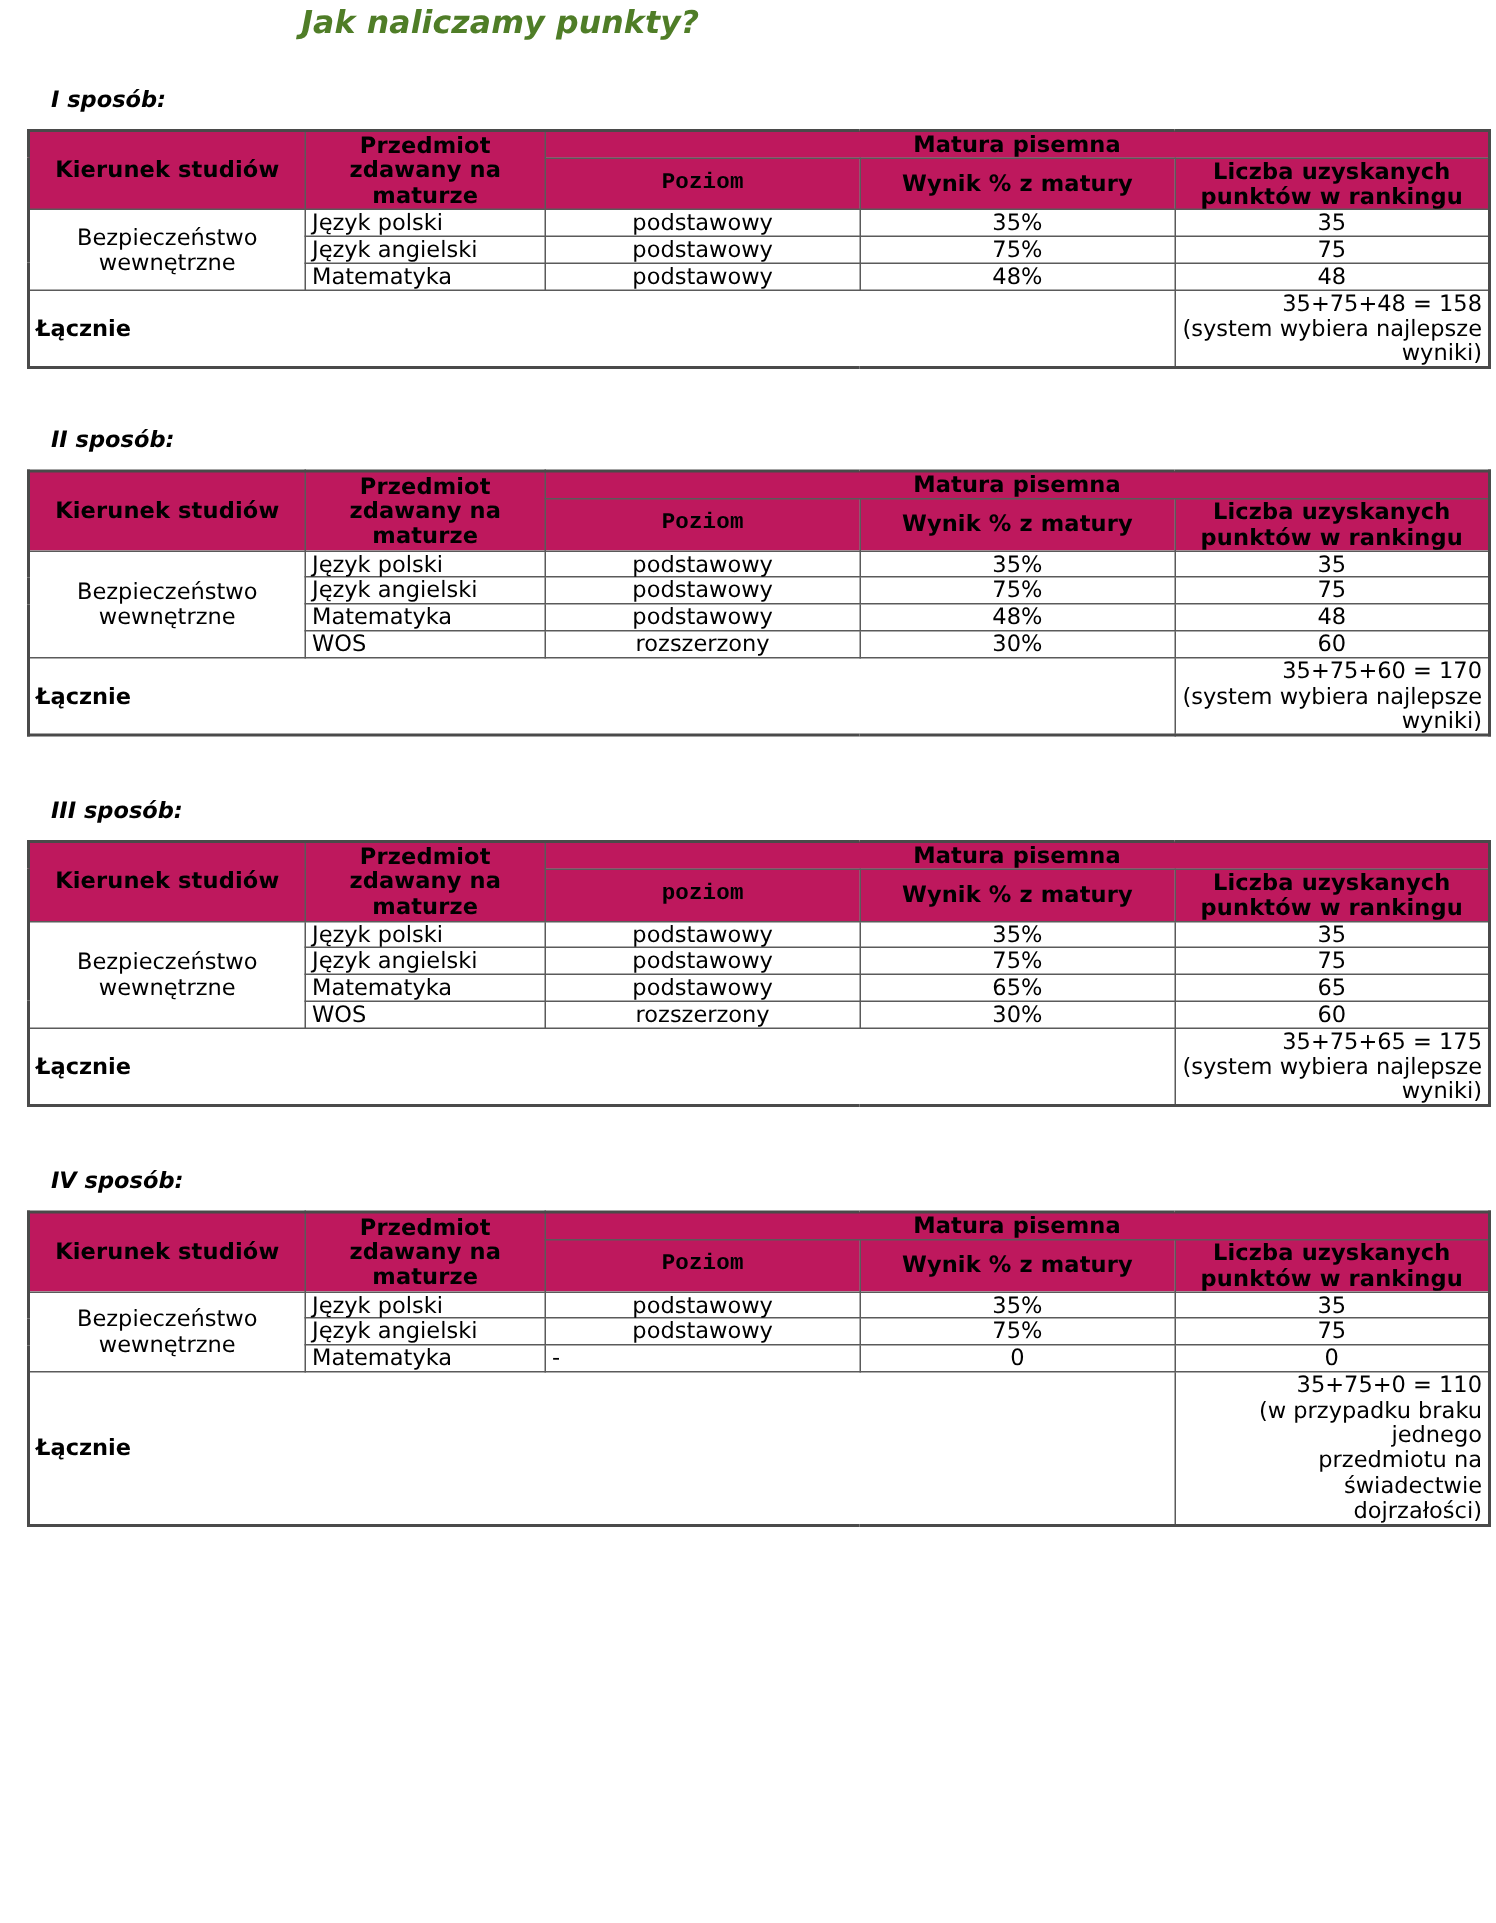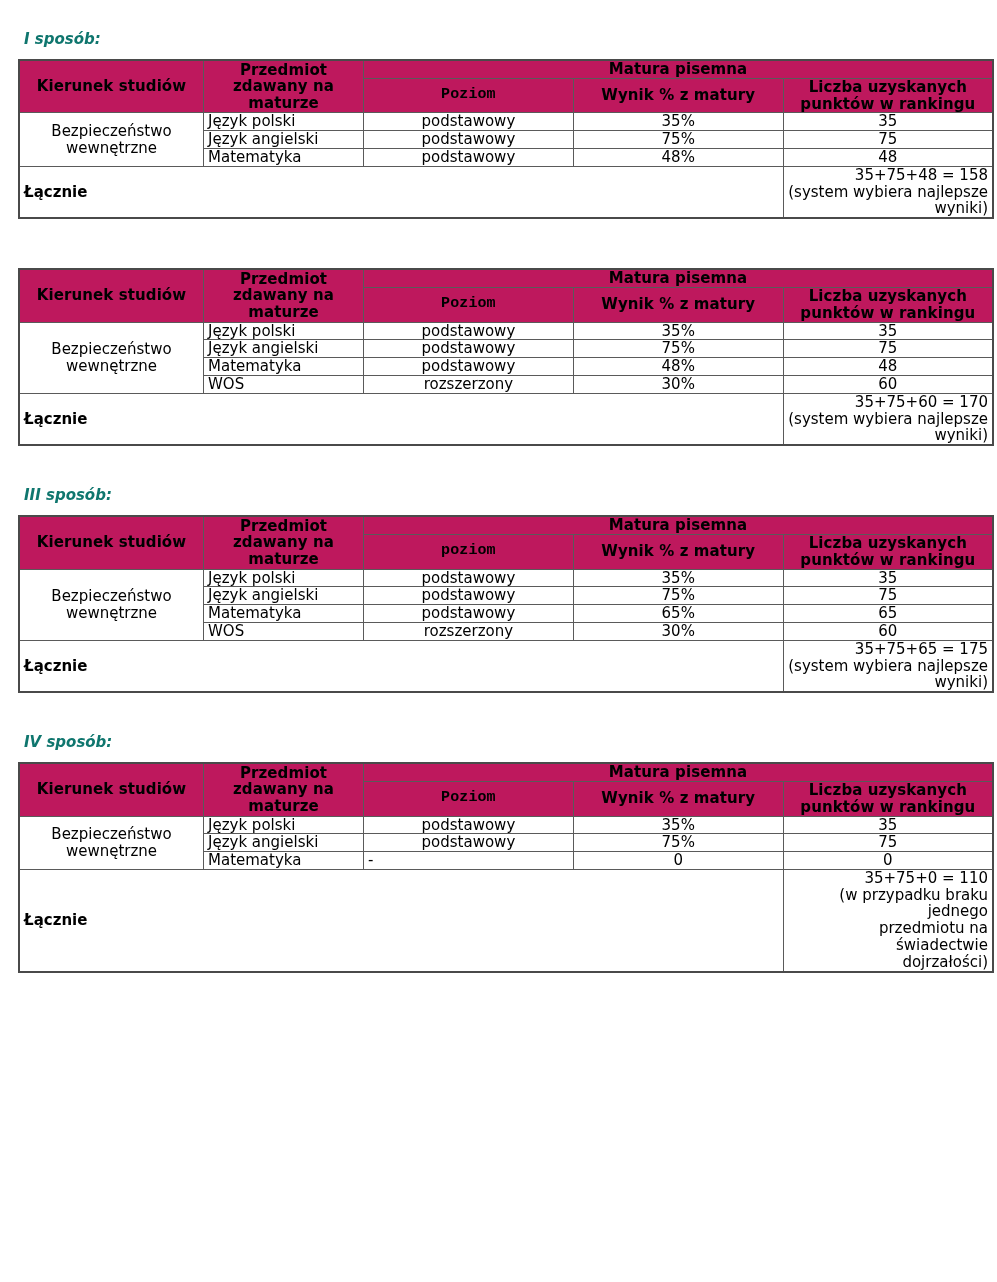--- a/index.html
+++ b/index.html
@@ -29,22 +29,22 @@
     color: #4f7d27;
     letter-spacing: 0.1px;
     margin: 3px 0 0 0;
     padding-right: 330px;
   }
 
   .section-label {
     font-weight: bold;
     font-style: italic;
     font-size: 15px;
-    color: #0f766e;
-    margin-left: 24px;
+    color: #000000;
+    margin-left: 34px;
   }
 
   table.calc {
     border-collapse: collapse;
     table-layout: fixed;
     width: 976px;
     margin-left: 18px;
     border: 2px solid #4a4a4a;
     background: #ffffff;
   }
@@ -104,20 +104,21 @@
   .gap-before-table { height: 11px; }
   .gap-after-table  { height: 38px; }
   .gap-after-table-2 { height: 40px; }
   .gap-after-table-3 { height: 40px; }
 </style>
 </head>
 <body>
 
 <div class="page">
 
+  <h1 class="doc-title">Jak naliczamy punkty?</h1>
 
   <div class="sp-title-1"></div>
   <div class="section-label">I sposób:</div>
   <div class="gap-before-table"></div>
 
   <table class="calc">
     <tbody>
       <tr>
         <td class="head c-kier" rowspan="2">Kierunek studiów</td>
         <td class="head c-przed" rowspan="2">Przedmiot zdawany na maturze</td>
@@ -152,20 +153,21 @@
         <td class="sum">
           <span class="sum-line">35+75+48 = 158</span>
           <span class="sum-line">(system wybiera najlepsze</span>
           <span class="sum-line">wyniki)</span>
         </td>
       </tr>
     </tbody>
   </table>
 
   <div class="gap-after-table"></div>
+  <div class="section-label">II sposób:</div>
   <div class="gap-before-table"></div>
 
   <table class="calc">
     <tbody>
       <tr>
         <td class="head c-kier" rowspan="2">Kierunek studiów</td>
         <td class="head c-przed" rowspan="2">Przedmiot zdawany na maturze</td>
         <td class="head" colspan="3">Matura pisemna</td>
       </tr>
       <tr>

